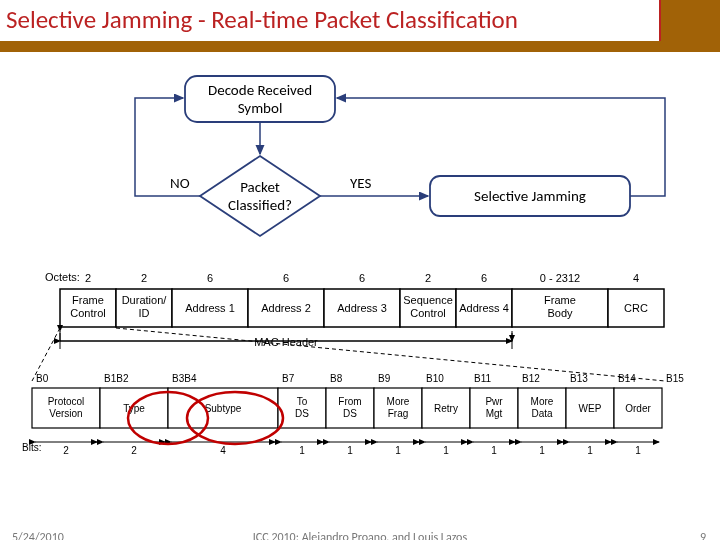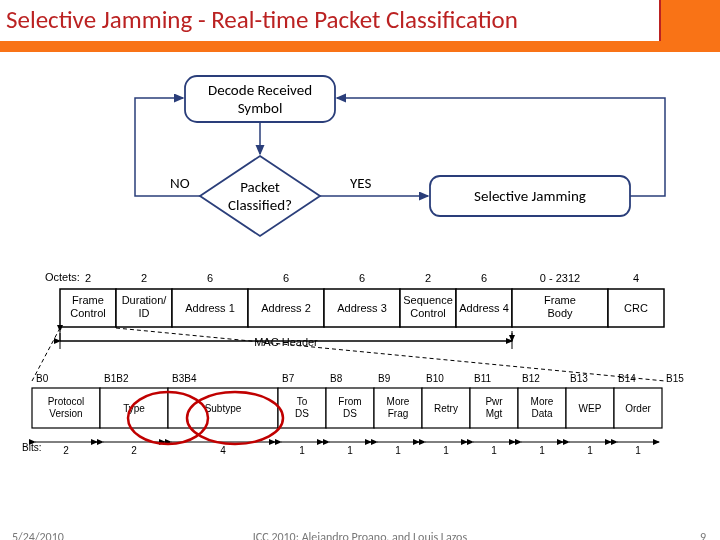--- a/index.html
+++ b/index.html
@@ -1,16 +1,16 @@
 <!DOCTYPE html>
 <html><head>
 <meta charset="utf-8">
 <style>
   body { margin:0; font-family: Calibri, Arial, sans-serif; background:#fff; width:720px; height:540px; position:relative; overflow:hidden; }
-  .titlebar { background:#f97316; height:52px; }
+  .titlebar { background:#a16207; height:52px; }
   .title { font-size:25px; color:#bb2222; background:#fff; padding:4px 8px 6px 6px; border-right:2px solid #bb2222; width:645px; }
   .arrow { stroke:#2a3e7a; stroke-width:1.5; fill:none; marker-end:url(#ah); }
   .box { fill:#fff; stroke:#2a3e7a; stroke-width:1.8; }
   .lbl { font-size:15px; font-family: Calibri, Arial, sans-serif; }
   .small { font-size:11px; font-family: Arial, sans-serif; }
   .tiny  { font-size:10px; font-family: Arial, sans-serif; }
   .footer { position:absolute; bottom:10px; left:0; width:720px; font-size:12px; color:#777; }
 </style>
 </head>
 <body>

